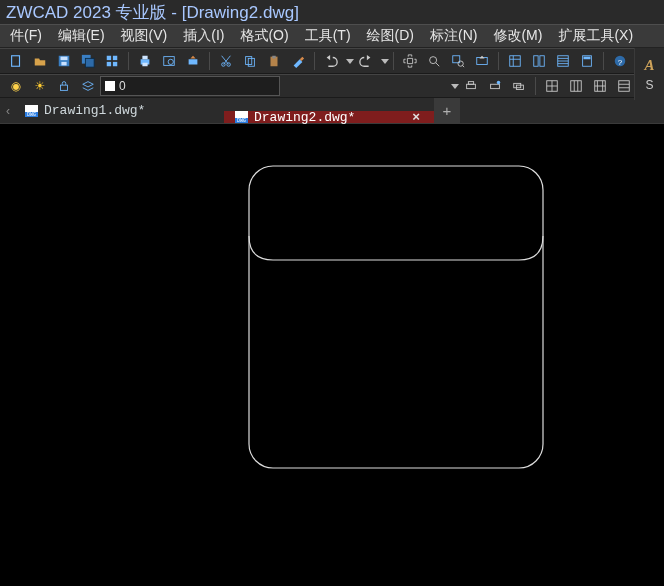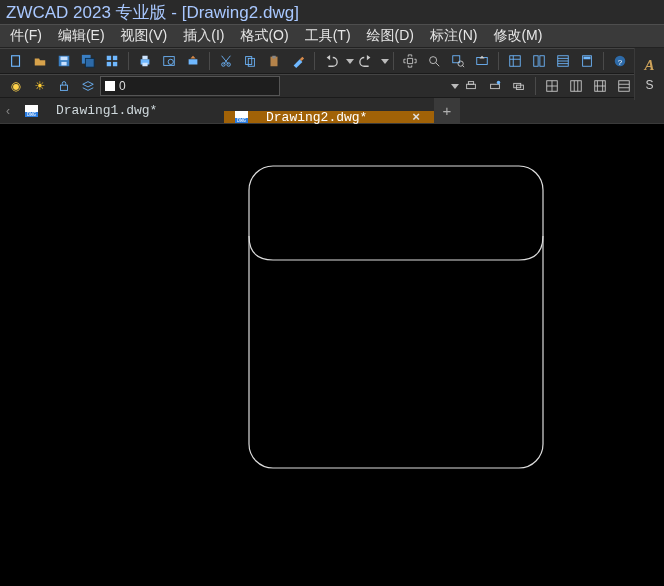--- a/index.html
+++ b/index.html
@@ -71,24 +71,24 @@
     display: flex; align-items: stretch;
     padding: 0 6px;
     border-bottom: 1px solid #3a3a3a;
   }
   .doctab {
     display: flex; align-items: center;
     padding: 0 10px;
     font-family: "Courier New", monospace;
     font-size: 13px;
     color: #cfd8dc;
-    gap: 16px;
+    gap: 4px;
     min-width: 210px;
   }
-  .doctab.active { background: #a16207; color: #fff; margin-top: 13px; }
+  .doctab.active { background: #7f1d1d; color: #fff; margin-top: 13px; }
   .dwg-icon { display:inline-flex; }
   .close-x { margin-left: auto; padding: 0 4px; color: #e0e0e0; font-weight: bold; }
   .addtab {
     width: 26px; display: flex; align-items: center; justify-content: center;
     color: #b0b0b0; font-size: 15px;
     background: #3a3a3a;
   }
   .canvas {
     position: absolute;
     left: 0; top: 124px;
@@ -116,20 +116,21 @@
 <div class="menubar">
   <div class="menu-item">件(F)</div>
   <div class="menu-item">编辑(E)</div>
   <div class="menu-item">视图(V)</div>
   <div class="menu-item">插入(I)</div>
   <div class="menu-item">格式(O)</div>
   <div class="menu-item">工具(T)</div>
   <div class="menu-item">绘图(D)</div>
   <div class="menu-item">标注(N)</div>
   <div class="menu-item">修改(M)</div>
+  <div class="menu-item">扩展工具(X)</div>
 </div>
 
 <div class="toolbar">
   <span class="tb-btn">
       <svg viewBox="0 0 16 16">
         <rect x="3" y="2" width="9" height="12" fill="none" stroke="#6fb8ff" stroke-width="1.3"></rect>
       </svg>
     </span>
   <span class="tb-btn">
       <svg viewBox="0 0 16 16">

